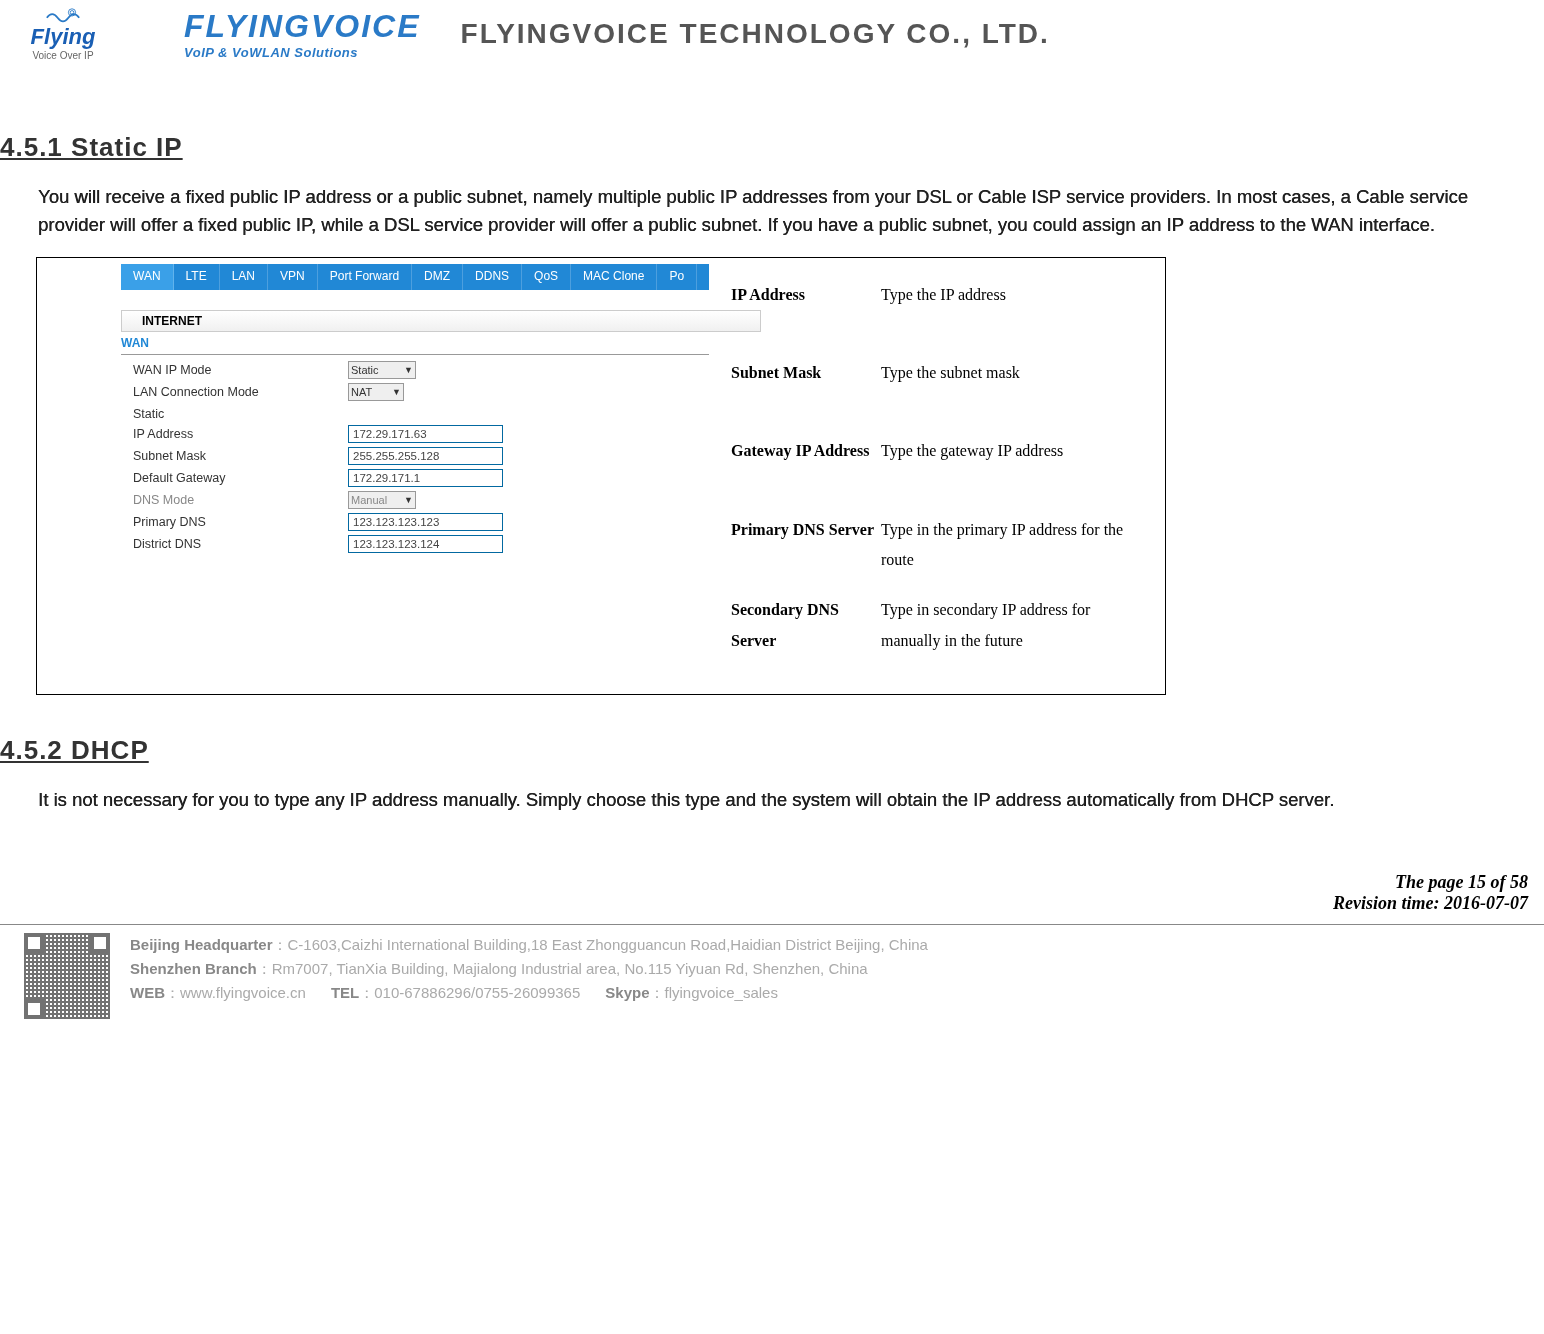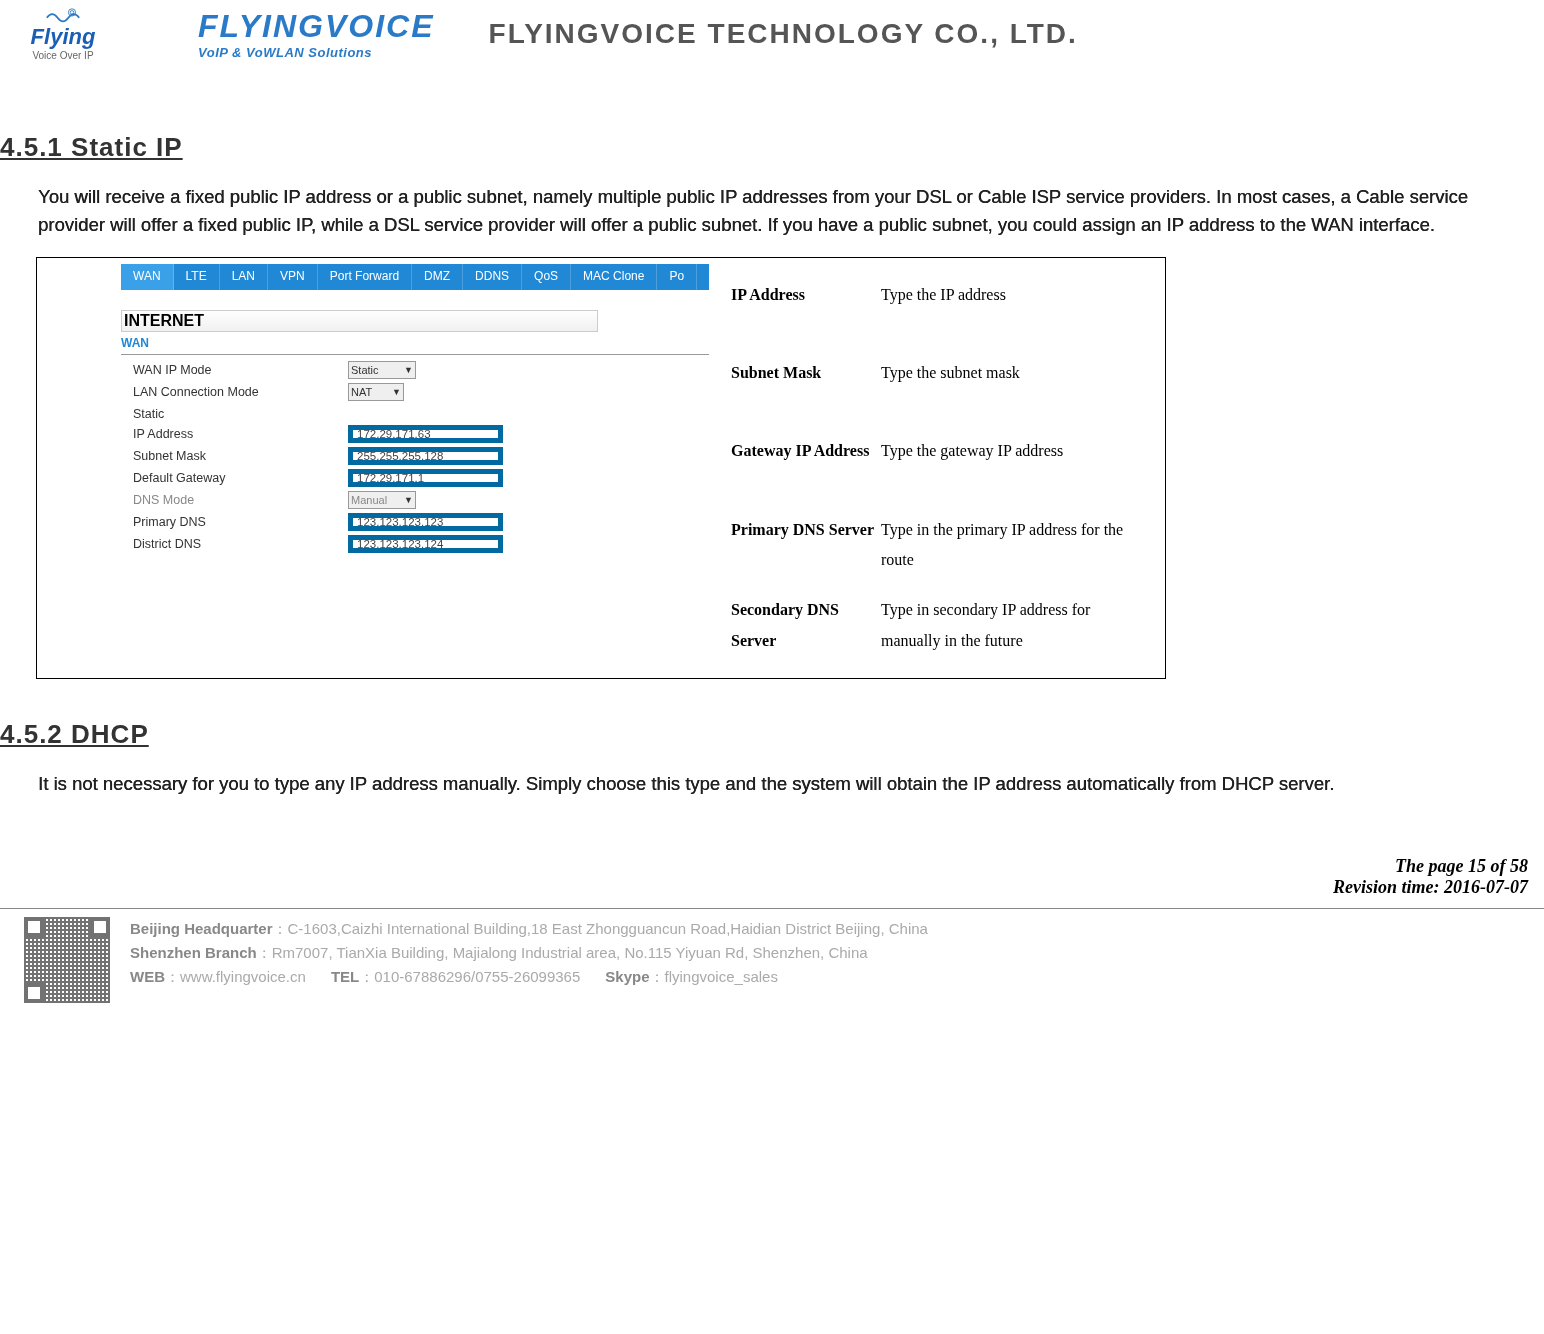--- a/index.html
+++ b/index.html
@@ -1,55 +1,55 @@
 <!DOCTYPE html>
 <html><head>
   <meta charset="utf-8">
   <style>
     * { margin: 0; padding: 0; box-sizing: border-box; }
     body { font-family: Arial, sans-serif; background: #fff; color: #000; width: 1544px; }
     
-    .header { display: flex; align-items: center; padding: 4px 8px 8px 0; gap: 24px; }
+    .header { display: flex; align-items: center; padding: 4px 8px 8px 0; gap: 10px; }
     .logo1 { width: 126px; height: 60px; display: flex; flex-direction: column; align-items: center; justify-content: center; }
     .logo1-text { font-size: 22px; font-weight: bold; font-style: italic; color: #1a5fb4; }
     .logo1-sub { font-size: 10px; color: #666; }
     .logo1-wave { width: 36px; height: 16px; }
     .logo2 { display: flex; flex-direction: column; margin-left: 48px; }
     .fv-top { font-size: 32px; font-weight: 900; font-style: italic; color: #2a7ac7; letter-spacing: 2px; }
     .fv-bottom { font-size: 13px; font-style: italic; color: #2a7ac7; font-weight: bold; letter-spacing: 0.5px; }
     .company { font-size: 28px; font-weight: bold; color: #555; letter-spacing: 2px; margin-left: 30px; }
 
     .content { padding: 20px 0 0 0; }
     h2 { font-family: Verdana, Arial, sans-serif; font-size: 26px; color: #333; letter-spacing: 1px; margin: 40px 0 20px 0; text-decoration: underline; }
     .body-text { font-size: 18.5px; color: #222; line-height: 1.5; padding: 0 6px 0 38px; text-shadow: 0.3px 0 0 #111; margin-bottom: 18px; }
 
     .box { border: 1.5px solid #000; margin: 0 0 0 36px; width: 1130px; display: flex; }
     .screenshot-area { width: 660px; padding: 6px 0 6px 84px; }
     
     .tabs { display: flex; background: #2188d6; height: 26px; width: 588px; }
     .tab { color: #fff; font-size: 12px; padding: 5px 12px 0 12px; border-right: 1px solid rgba(255,255,255,0.2); }
     .tab.active { background: #3aa0e8; }
     
-    .internet-bar { width: 477px; height: 22px; border: 1px solid #ccc; margin: 20px 0 2px 0; display: flex; align-items: center; padding-left: 2px; font-size: 16px; font-weight: bold; color: #000; background: linear-gradient(#fff,#f0f0f0); }
+    .internet-bar { width: 640px; height: 22px; border: 1px solid #ccc; margin: 20px 0 2px 0; display: flex; align-items: center; padding-left: 20px; font-size: 12px; font-weight: bold; color: #000; background: linear-gradient(#fff,#f0f0f0); }
     .wan-label { font-size: 12px; font-weight: bold; color: #2188d6; padding: 2px 0 4px 0; width: 588px; border-bottom: 1px solid #999; }
     
     .form-area { padding: 4px 0 10px 12px; font-size: 12.5px; color: #333; width: 576px; }
     .form-row { display: flex; align-items: center; height: 22px; }
     .form-row .k { width: 215px; }
     .form-row .v-sel { width: 68px; height: 18px; border: 1px solid #999; background: #efefef; font-size: 11px; padding: 0 2px; display: flex; align-items: center; justify-content: space-between; }
-    .form-row .v-inp { width: 155px; height: 18px; border: 5px solid #0369a1; font-size: 11.5px; padding: 0 4px; display: flex; align-items: center; color: #444; }
+    .form-row .v-inp { width: 155px; height: 18px; border: 1px solid #0369a1; font-size: 11.5px; padding: 0 4px; display: flex; align-items: center; color: #444; }
     .faint { color: #888; }
     .caret { font-size: 9px; color: #333; }
     .form-subhead { font-size: 12.5px; padding: 4px 0 2px 0; color: #333; }
 
     .desc-col { flex: 1; padding: 22px 16px 16px 34px; }
     .desc-row { display: flex; margin-bottom: 48px; font-size: 16px; font-family: "Times New Roman", serif; }
     .desc-row .term { font-weight: bold; width: 150px; line-height: 1.9; }
     .desc-row .val { flex: 1; line-height: 1.9; }
-    .desc-row.tight { margin-bottom: 6px; }
+    .desc-row.tight { margin-bottom: 22px; }
 
     .page-footer { text-align: right; font-style: italic; font-family: "Times New Roman", serif; font-size: 18px; font-weight: bold; padding: 40px 16px 8px 0; }
     .hr { border-top: 1px solid #888; margin: 2px 0 0 0; }
     
     .bottom-footer { display: flex; padding: 8px 0 10px 24px; gap: 20px; align-items: flex-start; }
     .qr { width: 86px; height: 86px; }
     .qr-pattern { width: 100%; height: 100%; background:
       repeating-linear-gradient(0deg,#000 0 2px,transparent 2px 4px),
       repeating-linear-gradient(90deg,#000 0 2px,transparent 2px 4px);
       opacity: 0.55; position: relative; }

